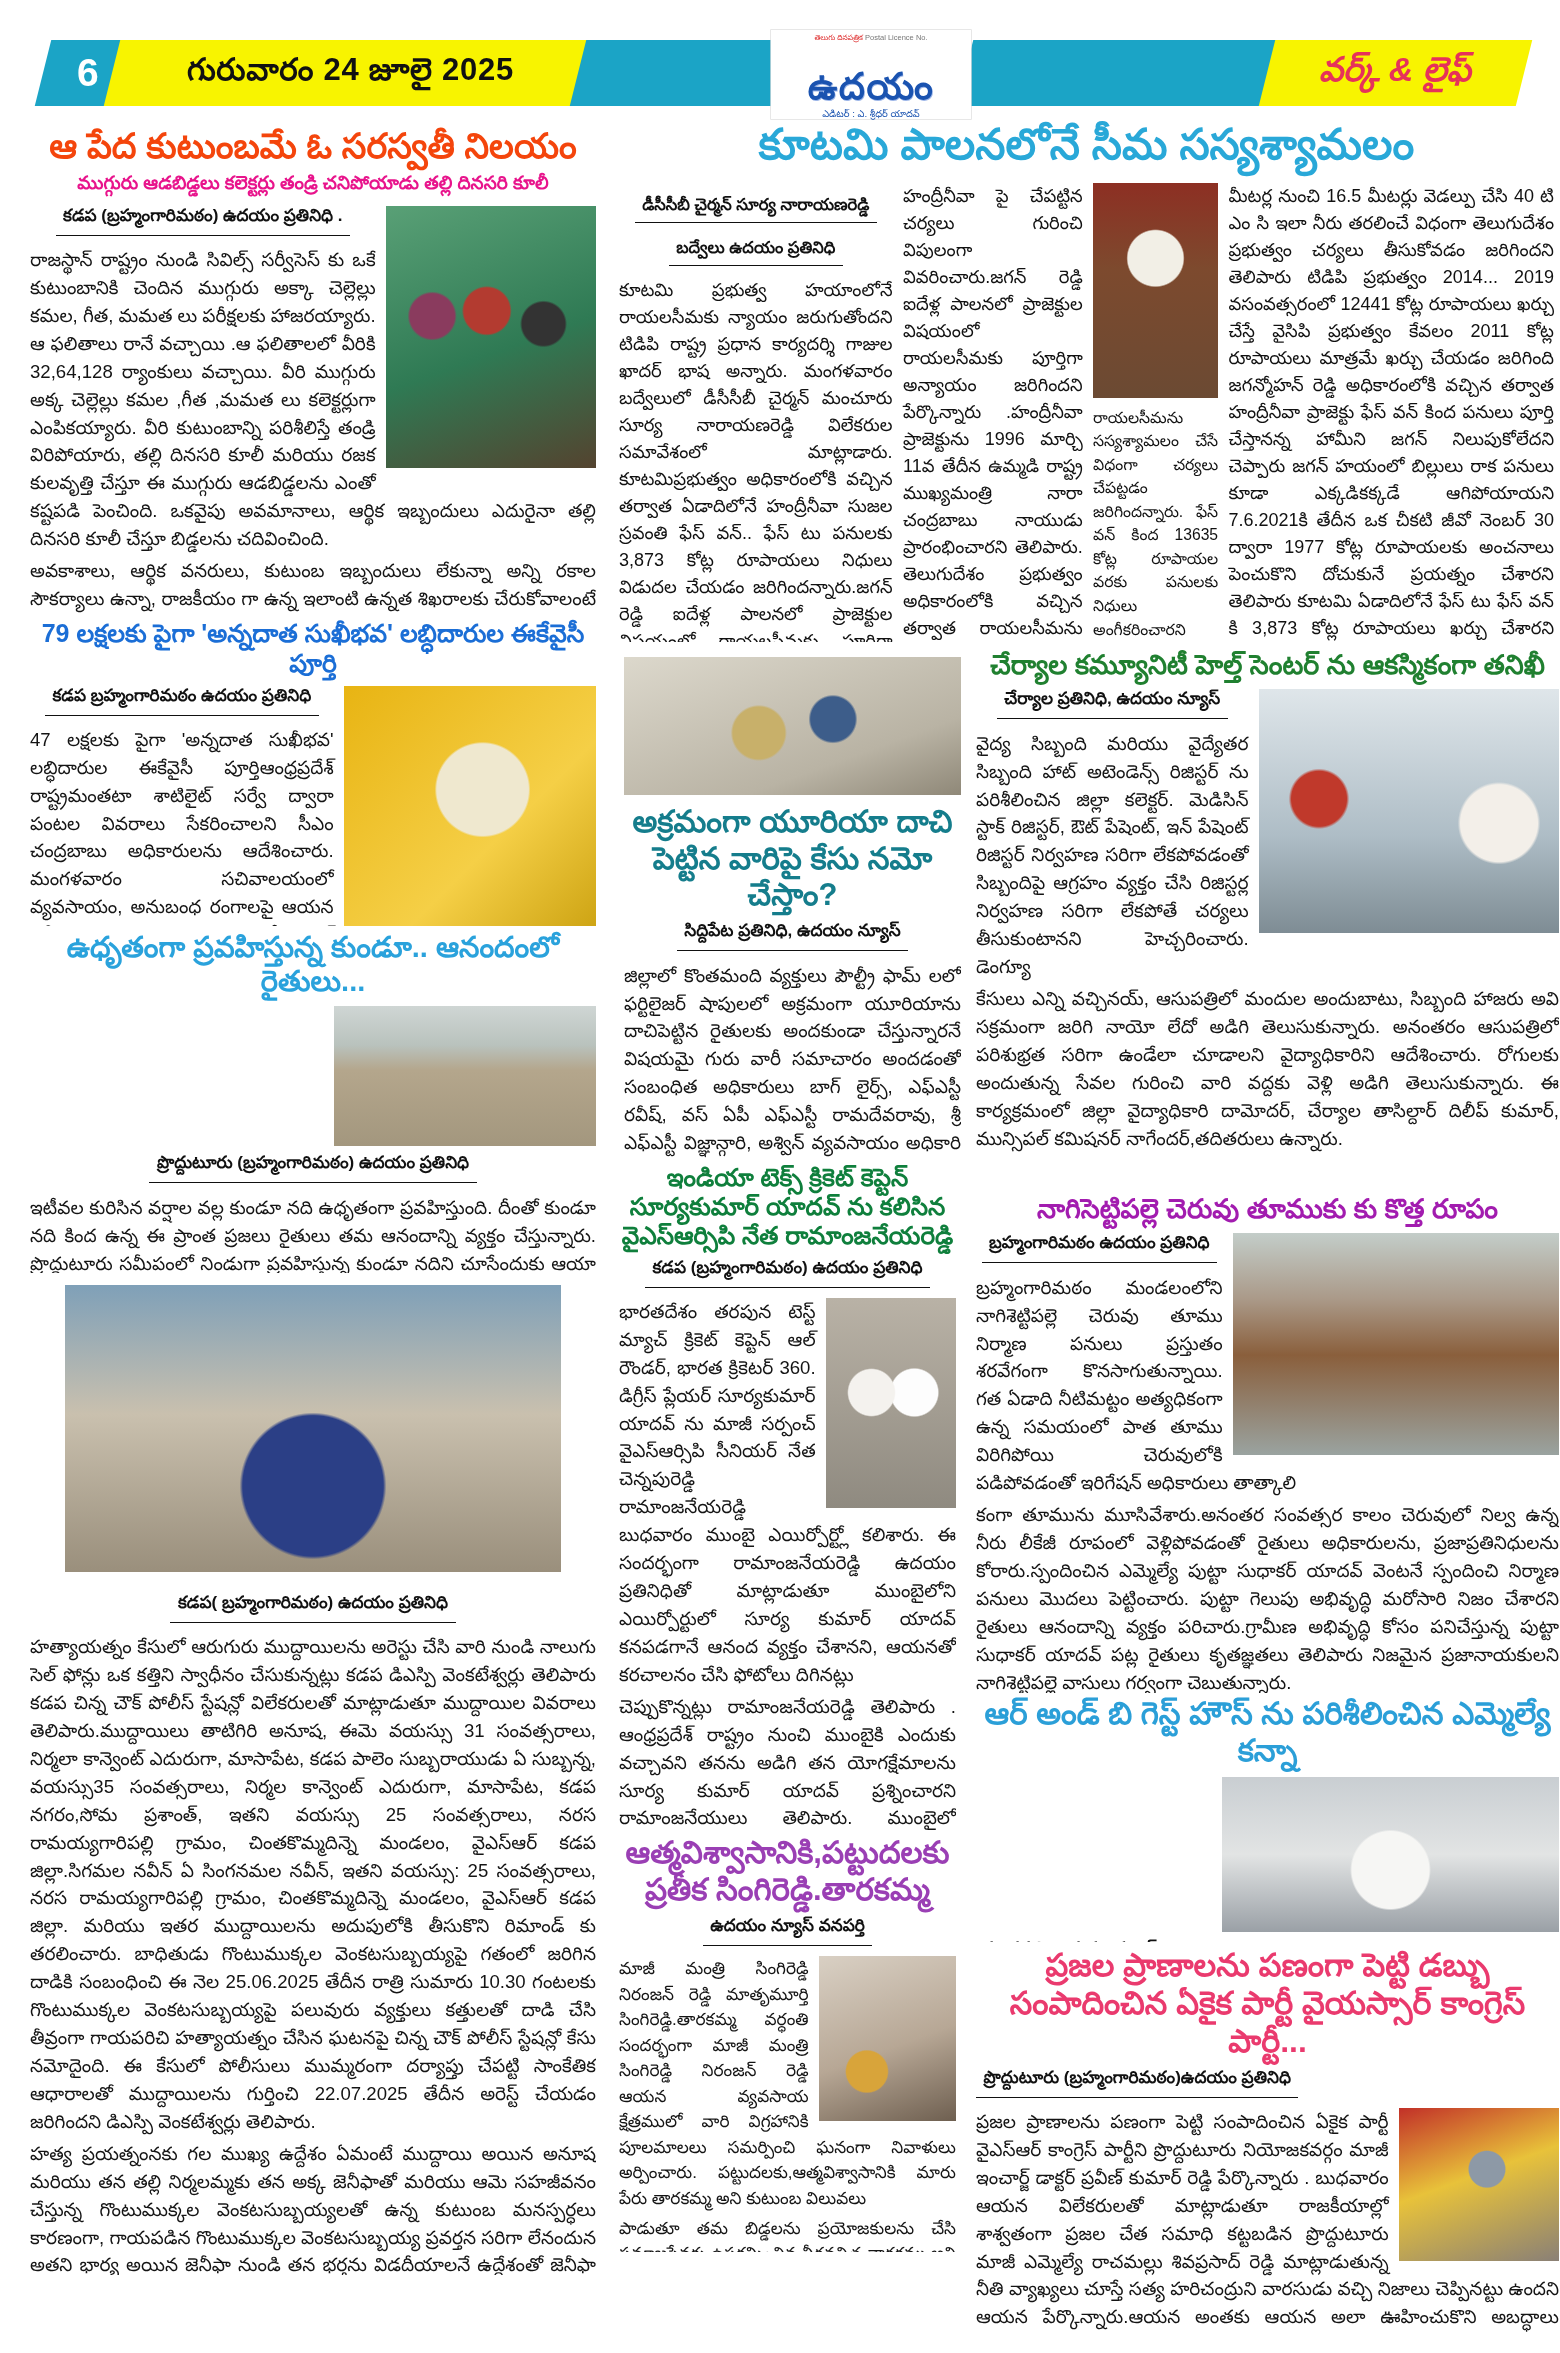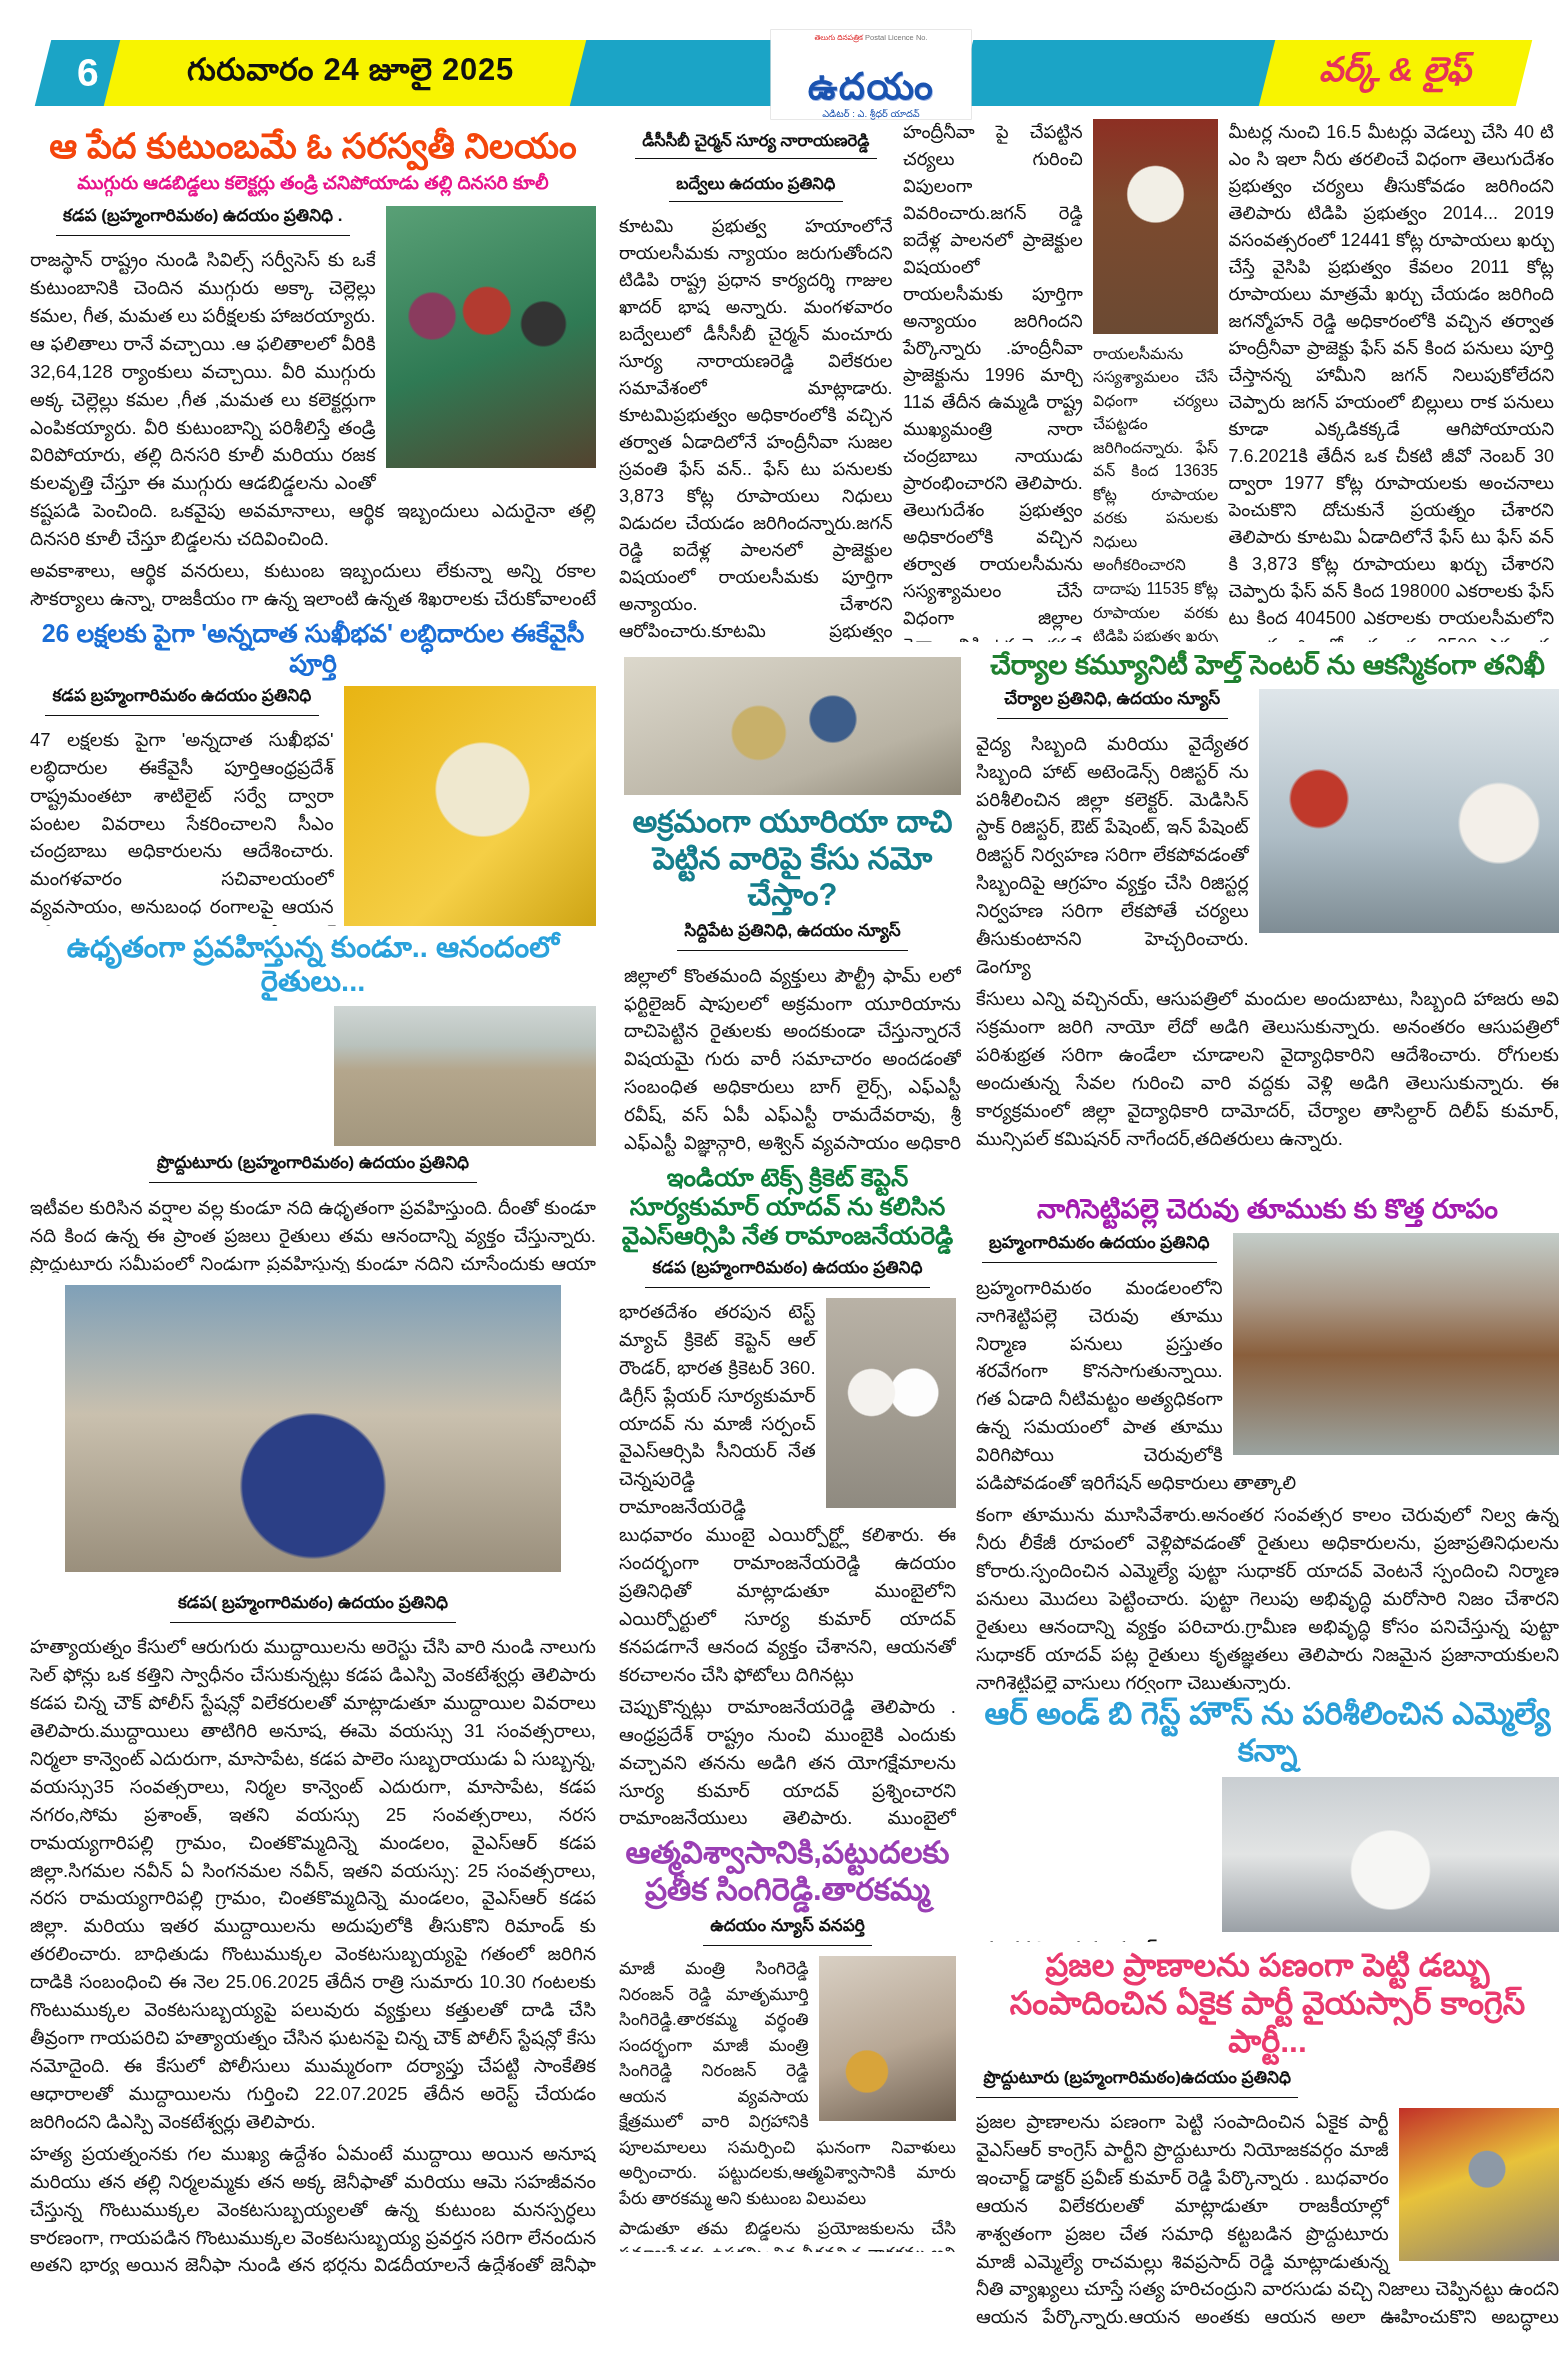--- a/index.html
+++ b/index.html
@@ -106,21 +106,21 @@
     <div class="subhead" style="color:#e8148c; font-size:18.6px;">ముగ్గురు ఆడబిడ్డలు కలెక్టర్లు తండ్రి చనిపోయాడు తల్లి దినసరి కూలీ</div>
     <div>
       <div class="photo p1 fr" style="width:210px; height:262px;"></div>
       <div class="byline"><span>కడప (బ్రహ్మంగారిమఠం) ఉదయం ప్రతినిధి .</span></div>
       <div class="body">రాజస్థాన్ రాష్ట్రం నుండి సివిల్స్ సర్వీసెస్ కు ఒకే కుటుంబానికి చెందిన ముగ్గురు అక్కా చెల్లెల్లు కమల, గీత, మమత లు పరీక్షలకు హాజరయ్యారు. ఆ ఫలితాలు రానే వచ్చాయి .ఆ ఫలితాలలో వీరికి 32,64,128 ర్యాంకులు వచ్చాయి. వీరి ముగ్గురు అక్క చెల్లెల్లు కమల ,గీత ,మమత లు కలెక్టర్లుగా ఎంపికయ్యారు. వీరి కుటుంబాన్ని పరిశీలిస్తే తండ్రి విరిపోయారు, తల్లి దినసరి కూలీ మరియు రజక కులవృత్తి చేస్తూ ఈ ముగ్గురు ఆడబిడ్డలను ఎంతో కష్టపడి పెంచింది. ఒకవైపు అవమానాలు, ఆర్థిక ఇబ్బందులు ఎదురైనా తల్లి దినసరి కూలీ చేస్తూ బిడ్డలను చదివించింది.</div>
       <div class="body">అవకాశాలు, ఆర్థిక వనరులు, కుటుంబ ఇబ్బందులు లేకున్నా అన్ని రకాల సౌకర్యాలు ఉన్నా, రాజకీయం గా ఉన్న ఇలాంటి ఉన్నత శిఖరాలకు చేరుకోవాలంటే సాధ్యం కాని రీతిలో వీరు మనకు మన పిల్లల కు భావి భారత పౌరులకు స్ఫూర్తి దాయకం.  వెయ్యి ఏనుగుల బలం,వారి ధృఢ సంకల్పం, ఆత్మ విశ్వాసం చూస్తే మనం నమ్మలేని నిజాలు గా ఉన్నాయి,ఒకే కుటుంబం లో ఒక్క రికీ సివిల్ సర్వీసెస్ (%ఖాలా%లుగా సెలెక్టు) రావడమే గొప్ప అయితే అలాంటిది. ఒకే ఇంట్లోనే ముగ్గురు అమ్మాయిలకు అది రజక బిడ్డ లకు  సివిల్స్(కలెక్టర్ లు కావడమంటే) రావడమంటే ఎంతో గొప్ప విషయం వీరిని ఆవిధంగా పెంచి పోషించిన  ఆమాతృమూర్తికి శతకోటి వందనాలు అలాగే ఇంతటి అత్యున్నత స్థాయి కి చేరుకున్న ముగ్గురు అక్కాచెల్లెళ్లకు అభినంద</div>
     </div>
   </section>
 
   <section class="article" style="left:30px; top:619px; width:566px; height:307px;">
-    <h2 class="hl" style="color:#1b6ed6; font-size:25px;">26 లక్షలకు పైగా 'అన్నదాత సుఖీభవ' లబ్ధిదారుల ఈకేవైసీ పూర్తి</h2>
+    <h2 class="hl" style="color:#1b6ed6; font-size:25px;">79 లక్షలకు పైగా 'అన్నదాత సుఖీభవ' లబ్ధిదారుల ఈకేవైసీ పూర్తి</h2>
     <div>
       <div class="photo p2 fr" style="width:252px; height:259px;"></div>
       <div class="byline"><span>కడప బ్రహ్మంగారిమఠం ఉదయం ప్రతినిధి</span></div>
       <div class="body">47 లక్షలకు పైగా 'అన్నదాత సుఖీభవ' లబ్ధిదారుల ఈకేవైసీ పూర్తిఆంధ్రప్రదేశ్ రాష్ట్రమంతటా శాటిలైట్ సర్వే ద్వారా పంటల వివరాలు సేకరించాలని సీఎం చంద్రబాబు అధికారులను ఆదేశించారు. మంగళవారం సచివాలయంలో వ్యవసాయం, అనుబంధ రంగాలపై ఆయన సమీక్ష నిర్వహించారు. ఆర్టిఫీషియల్ ఇంటెలిజెన్స్ ద్వారా రైతులకు అవసరమైన సమాచారాన్ని వారికి అందేలా చూడాలని సూచించారు. మరోవైపు ఇప్పటి</div>
 
     </div>
   </section>
 
   <section class="article" style="left:30px; top:930px; width:566px; height:343px;">
     <h2 class="hl" style="color:#2aa2dc; font-size:29px;">ఉధృతంగా ప్రవహిస్తున్న కుండూ.. ఆనందంలో రైతులు...</h2>
@@ -134,20 +134,21 @@
 
   <section class="article" style="left:30px; top:1276px; width:566px; height:999px;">
     <div class="photo p4 center" style="width:496px; height:287px; margin-top:9px;"></div>
     <div class="byline" style="margin-top:21px;"><span>కడప( బ్రహ్మంగారిమఠం) ఉదయం ప్రతినిధి</span></div>
     <div class="body">హత్యాయత్నం కేసులో ఆరుగురు ముద్దాయిలను అరెస్టు చేసి వారి నుండి నాలుగు సెల్ ఫోన్లు ఒక కత్తిని స్వాధీనం చేసుకున్నట్లు కడప డిఎస్పి వెంకటేశ్వర్లు తెలిపారు కడప చిన్న చౌక్ పోలీస్ స్టేషన్లో విలేకరులతో మాట్లాడుతూ ముద్దాయిల వివరాలు తెలిపారు.ముద్దాయిలు   తాటిగిరి అనూష, ఈమె వయస్సు 31 సంవత్సరాలు, నిర్మలా కాన్వెంట్ ఎదురుగా, మాసాపేట, కడప పాలెం సుబ్బరాయుడు ఏ సుబ్బన్న, వయస్సు35 సంవత్సరాలు, నిర్మల కాన్వెంట్ ఎదురుగా, మాసాపేట, కడప నగరం,సోమ ప్రశాంత్, ఇతని వయస్సు 25 సంవత్సరాలు, నరస రామయ్యగారిపల్లి గ్రామం, చింతకొమ్మదిన్నె మండలం, వైఎస్ఆర్ కడప జిల్లా.సిగమల నవీన్ ఏ సింగనమల నవీన్, ఇతని వయస్సు: 25 సంవత్సరాలు, నరస రామయ్యగారిపల్లి గ్రామం, చింతకొమ్మదిన్నె మండలం, వైఎస్ఆర్ కడప జిల్లా. మరియు ఇతర ముద్దాయిలను అదుపులోకి తీసుకొని రిమాండ్ కు తరలించారు. బాధితుడు గొంటుముక్కల వెంకటసుబ్బయ్యపై గతంలో జరిగిన దాడికి సంబంధించి ఈ నెల 25.06.2025 తేదీన రాత్రి సుమారు 10.30 గంటలకు గొంటుముక్కల వెంకటసుబ్బయ్యపై పలువురు వ్యక్తులు కత్తులతో దాడి చేసి తీవ్రంగా గాయపరిచి హత్యాయత్నం చేసిన ఘటనపై చిన్న చౌక్ పోలీస్ స్టేషన్లో కేసు నమోదైంది. ఈ కేసులో పోలీసులు ముమ్మరంగా దర్యాప్తు చేపట్టి సాంకేతిక ఆధారాలతో ముద్దాయిలను గుర్తించి 22.07.2025 తేదీన అరెస్ట్ చేయడం జరిగిందని డిఎస్పి వెంకటేశ్వర్లు తెలిపారు.</div>
     <div class="body">హత్య ప్రయత్నంనకు గల ముఖ్య ఉద్దేశం ఏమంటే
 ముద్దాయి అయిన అనూష మరియు తన తల్లి నిర్మలమ్మకు తన అక్క జెనీఫాతో మరియు ఆమె సహజీవనం చేస్తున్న గొంటుముక్కల వెంకటసుబ్బయ్యలతో ఉన్న కుటుంబ మనస్పర్ధలు కారణంగా, గాయపడిన గొంటుముక్కల వెంకటసుబ్బయ్య ప్రవర్తన సరిగా లేనందున అతని భార్య అయిన జెనీఫా నుండి తన భర్తను విడదీయాలనే ఉద్దేశంతో జెనీఫా చెల్లెలు అనూష మరియు తల్లి నిర్మలమ్మలు ఎన్నిసార్లు చెప్పినా కూడా జెనీఫా వినకుండా అతనే కావాలని పట్టుబడుతున్నందున, అతని ఎలాగైనా అంతమొందించి వారిద్దరిని విడదీయాలనే ఉద్దేశంతో ఇతర ముద్దాయిలతో కలిసి కుట్రపన్ని ఈ ఘటనకు పాల్పడడం జరిగిందని డిఎస్పి వెంకటేశ్వర్లు తెలిపారు.</div>
   </section>
 
   <section class="article" style="left:619px; top:119px; width:935px; height:523px;">
+    <h1 class="hl" style="color:#29a8d8; font-size:43px; margin-bottom:13.4px;">కూటమి పాలనలోనే సీమ సస్యశ్యామలం</h1>
     <div class="cols">
       <div class="col" style="width:274px;">
         <div class="byline"><span style="font-size:16.4px;">డీసీసీబీ చైర్మన్ సూర్య నారాయణరెడ్డి</span></div>
         <div class="byline"><span style="font-size:16.4px;">బద్వేలు ఉదయం ప్రతినిధి</span></div>
         <div>కూటమి ప్రభుత్వ హయాంలోనే రాయలసీమకు న్యాయం జరుగుతోందని టిడిపి రాష్ట్ర ప్రధాన కార్యదర్శి గాజుల ఖాదర్ భాష అన్నారు. మంగళవారం బద్వేలులో డీసీసీబీ చైర్మన్ మంచూరు సూర్య నారాయణరెడ్డి విలేకరుల సమావేశంలో మాట్లాడారు. కూటమిప్రభుత్వం అధికారంలోకి వచ్చిన తర్వాత ఏడాదిలోనే హంద్రీనీవా సుజల స్రవంతి ఫేస్ వన్.. ఫేస్ టు పనులకు 3,873 కోట్ల రూపాయలు నిధులు విడుదల చేయడం జరిగిందన్నారు.జగన్ రెడ్డి ఐదేళ్ల పాలనలో ప్రాజెక్టుల విషయంలో రాయలసీమకు పూర్తిగా అన్యాయం. చేశారని ఆరోపించారు.కూటమి ప్రభుత్వం అధికారంలోకి వచ్చిన వెంటనే రాయలసీమను సస్యశ్యామలం చేసే విధంగా చర్యలు. చేపట్టడం జరిగిందన్నారు.హంద్రీనీవా సుజల స్రవంతి ప్రాజెక్టు వల్ల రాయలసీమ సస్యశ్యామలం చేయాలని 1996 మార్చి 11వ తేదీన ఉమ్మడి ఆంధ్రప్రదేశ్ రాష్ట్ర ముఖ్యమంత్రి నారా చంద్రబాబు నాయుడు ప్రారంభించారని గుర్తు చేశారు. కూటమిపాలనలో</div>
       </div>
       <div class="col" style="width:180px;">
         <div>హంద్రీనీవా పై చేపట్టిన చర్యలు గురించి విపులంగా వివరించారు.జగన్ రెడ్డి ఐదేళ్ల పాలనలో ప్రాజెక్టుల విషయంలో రాయలసీమకు పూర్తిగా అన్యాయం జరిగిందని పేర్కొన్నారు .హంద్రీనీవా ప్రాజెక్టును 1996 మార్చి 11వ తేదీన ఉమ్మడి రాష్ట్ర ముఖ్యమంత్రి నారా చంద్రబాబు నాయుడు ప్రారంభించారని తెలిపారు. తెలుగుదేశం ప్రభుత్వం అధికారంలోకి వచ్చిన తర్వాత రాయలసీమను సస్యశ్యామలం చేసే విధంగా జిల్లాల రైతాంగానికి ఉపయోగపడే విధంగా స్రవంతి ప్రాజెక్టును ఫేస్ వన్ రూపొందించడం జరిగిందని తెలిపారు. రూపాయలు వరకు పరిపాలన ఇవ్వడం జరిగింది అని తెలిపారు. కోట్ల రూపాయల వరకు టిడిపి ప్రాజెక్టు ఖర్చు చేయడం జరిగింది. 2019 సంవత్సరంలో హంద్రీనీవా కోట్లు ఖర్చు చేసి 80% వరకు పనులు జరిగింది అని తెలిపారు కాల్వ వి</div>
       </div>
       <div class="col" style="width:125px;">

